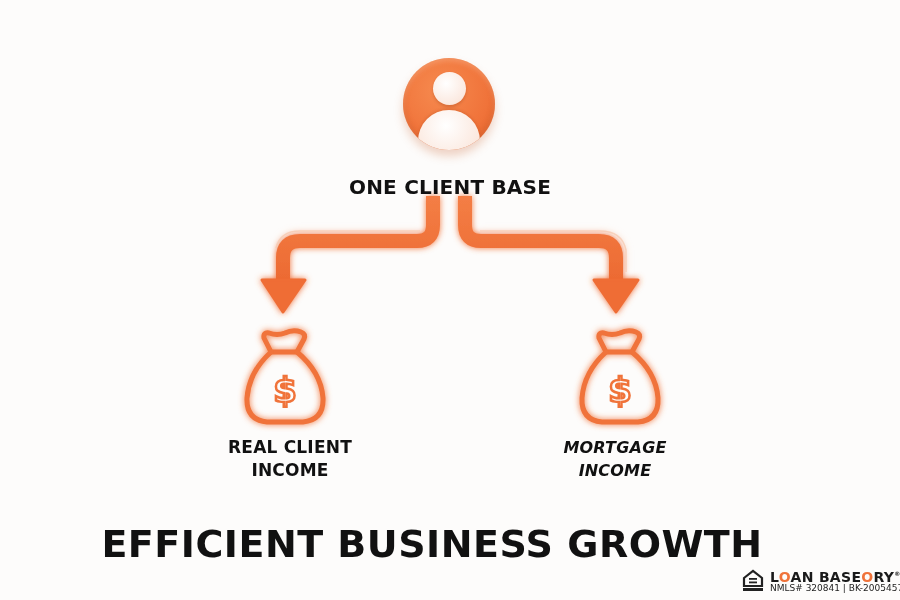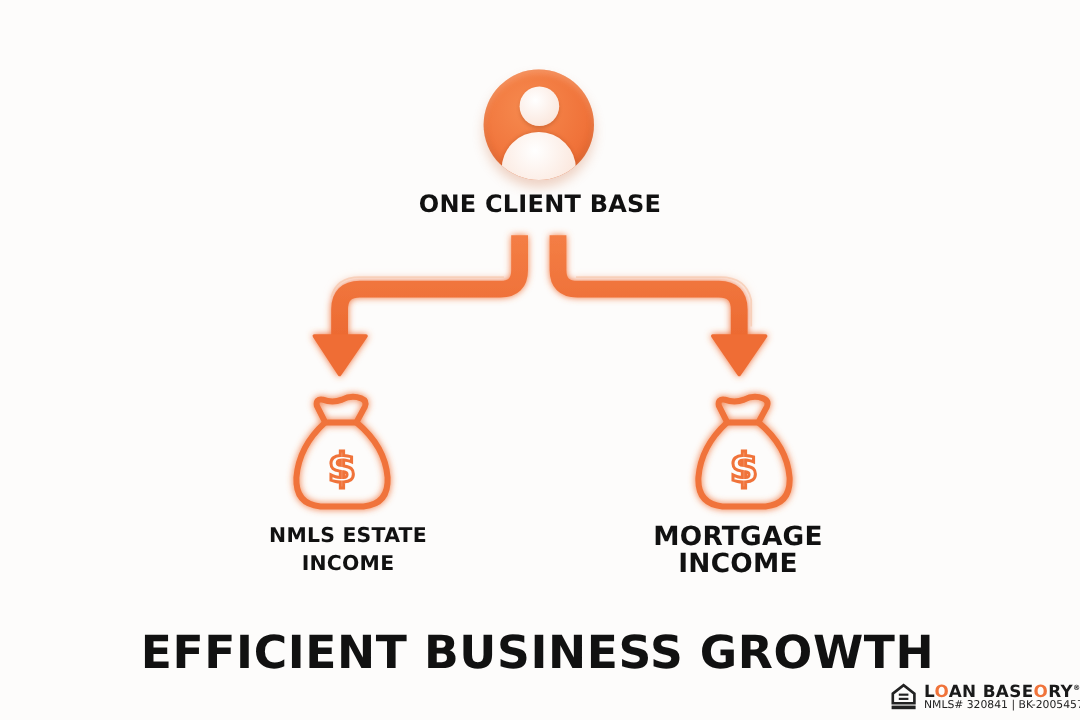--- a/index.html
+++ b/index.html
@@ -43,33 +43,33 @@
     }
 
     .label {
       color: #111111;
       font-weight: bold;
       text-align: center;
       letter-spacing: 0.2px;
       font-family: "DejaVu Sans", "Liberation Sans", sans-serif;
     }
     .label-top {
-      left: 300px; top: 158px; width: 300px;
+      left: 300px; top: 175px; width: 300px;
       font-size: 20px; line-height: 24px;
     }
     .label-re {
       left: 190px; top: 436px; width: 200px;
       font-size: 17px; line-height: 23px;
     }
     .label-mi {
       left: 515px; top: 436px; width: 200px;
-      font-size: 22px; line-height: 23px;
+      font-size: 16px; line-height: 23px; font-style: italic;
     }
     .title {
-      left: 16px; top: 520px; width: 864px;
+      left: 0; top: 520px; width: 864px;
       font-size: 38px; line-height: 48px;
       letter-spacing: 0.5px;
     }
 
     svg.flow {
       left: 0; top: 0;
     }
 
     .bag { width: 100px; height: 110px; }
     .bag-left { left: 235px; top: 322px; }
@@ -132,21 +132,21 @@
 <div class="abs label label-top">ONE CLIENT BASE</div>
 
 <svg class="abs bag bag-left" viewBox="0 0 100 110">
   <g filter="url(#glow)" fill="none" stroke="#f0733a" stroke-width="5" stroke-linecap="round" stroke-linejoin="round">
     <path d="M36 30 L29 16 Q28 10 34 11 Q42 14 50 11 Q58 7 66 10 Q71 12 69 17 L62 30 Z"></path>
     <path d="M36 30 Q14 50 12 76 Q11 98 32 100 L68 100 Q89 98 88 76 Q86 50 62 30"></path>
   </g>
   <text x="50" y="80" text-anchor="middle" font-family="DejaVu Sans, sans-serif" font-weight="bold" font-size="34" fill="none" stroke="#f0733a" stroke-width="2.5">$</text>
 </svg>
 <div class="abs label label-re">
-  <div>NMLS ESTATE</div>
+  <div>REAL CLIENT</div>
   <div>INCOME</div>
 </div>
 
 <svg class="abs bag bag-right" viewBox="0 0 100 110">
   <g filter="url(#glow)" fill="none" stroke="#f0733a" stroke-width="5" stroke-linecap="round" stroke-linejoin="round">
     <path d="M36 30 L29 16 Q28 10 34 11 Q42 14 50 11 Q58 7 66 10 Q71 12 69 17 L62 30 Z"></path>
     <path d="M36 30 Q14 50 12 76 Q11 98 32 100 L68 100 Q89 98 88 76 Q86 50 62 30"></path>
   </g>
   <text x="50" y="80" text-anchor="middle" font-family="DejaVu Sans, sans-serif" font-weight="bold" font-size="34" fill="none" stroke="#f0733a" stroke-width="2.5">$</text>
 </svg>

